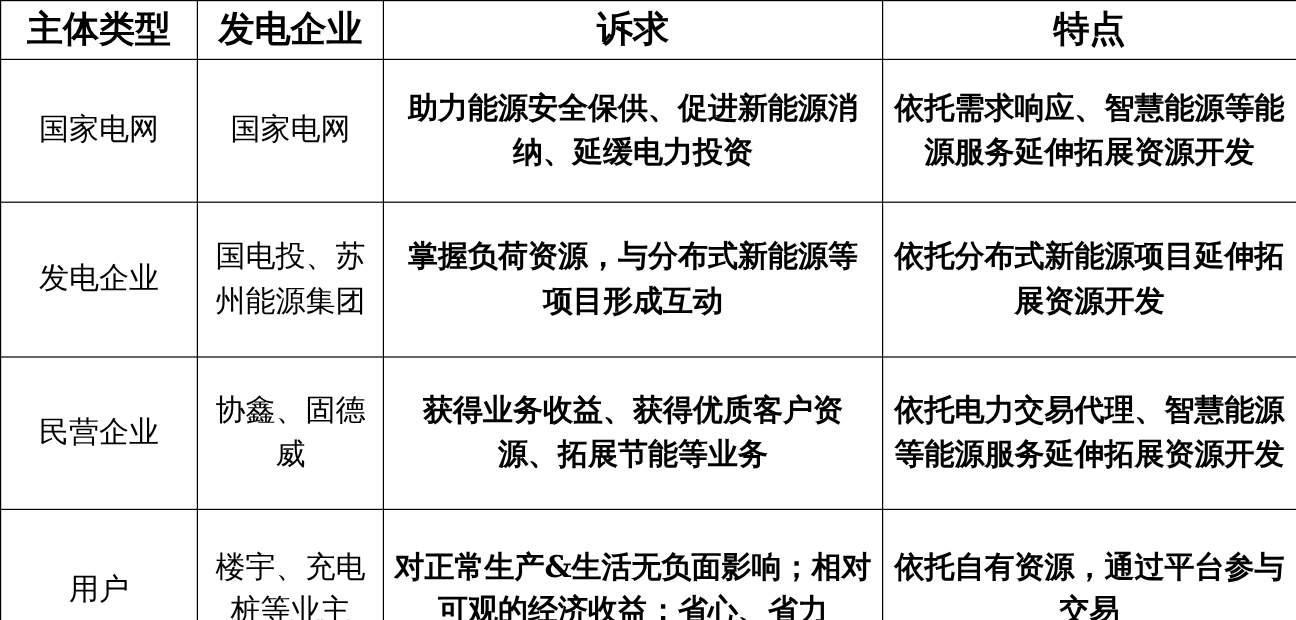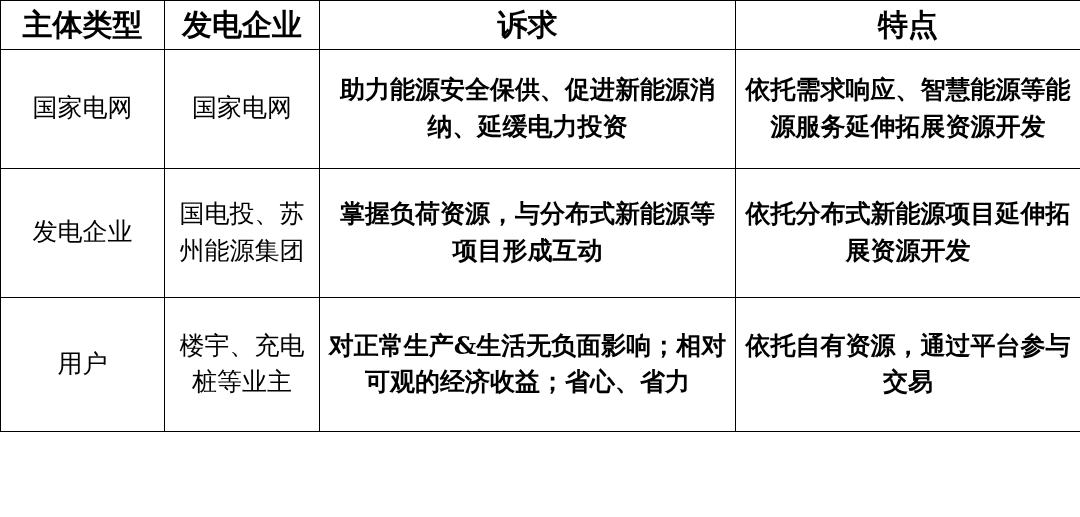--- a/index.html
+++ b/index.html
@@ -85,20 +85,26 @@
         <td class="cell-label">国家电网</td>
         <td class="cell-text">助力能源安全保供、促进新能源消纳、延缓电力投资</td>
         <td class="cell-text">依托需求响应、智慧能源等能源服务延伸拓展资源开发</td>
       </tr>
       <tr class="row1">
         <td class="cell-label">发电企业</td>
         <td class="cell-label">国电投、苏州能源集团</td>
         <td class="cell-text">掌握负荷资源，与分布式新能源等项目形成互动</td>
         <td class="cell-text">依托分布式新能源项目延伸拓展资源开发</td>
       </tr>
+      <tr class="row2">
+        <td class="cell-label">民营企业</td>
+        <td class="cell-label">协鑫、固德威</td>
+        <td class="cell-text">获得业务收益、获得优质客户资源、拓展节能等业务</td>
+        <td class="cell-text">依托电力交易代理、智慧能源等能源服务延伸拓展资源开发</td>
+      </tr>
       <tr class="row3">
         <td class="cell-label">用户</td>
         <td class="cell-label">楼宇、充电桩等业主</td>
         <td class="cell-text">对正常生产&amp;生活无负面影响；相对可观的经济收益；省心、省力</td>
         <td class="cell-text">依托自有资源，通过平台参与交易</td>
       </tr>
     </tbody>
   </table>
 </div>
 

